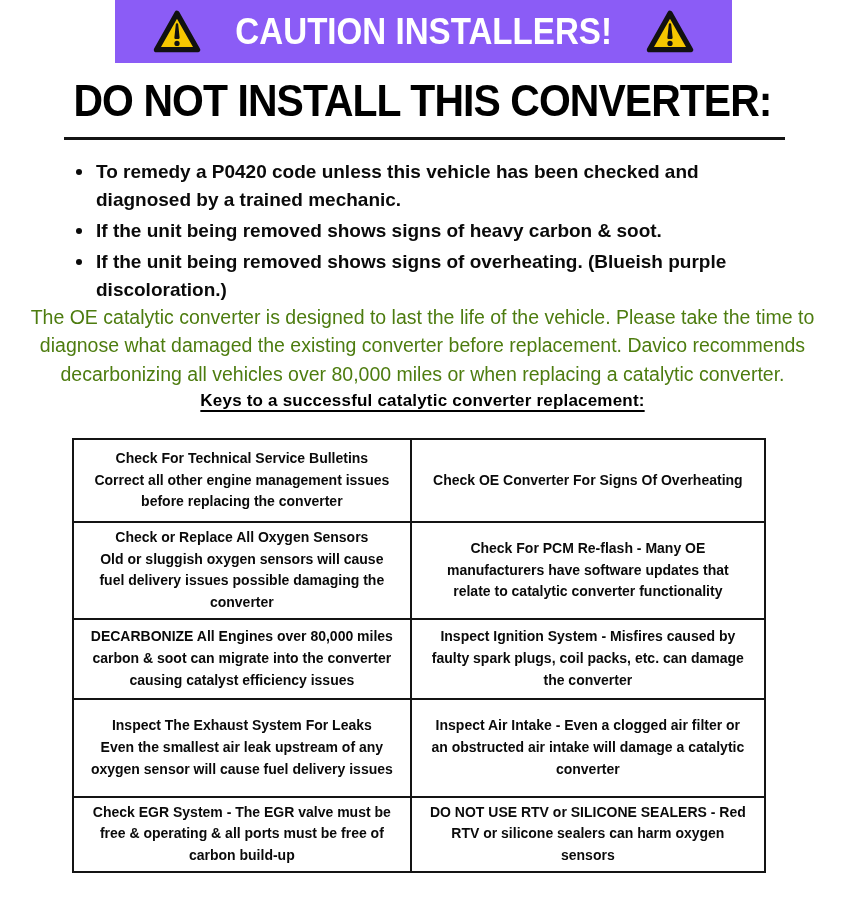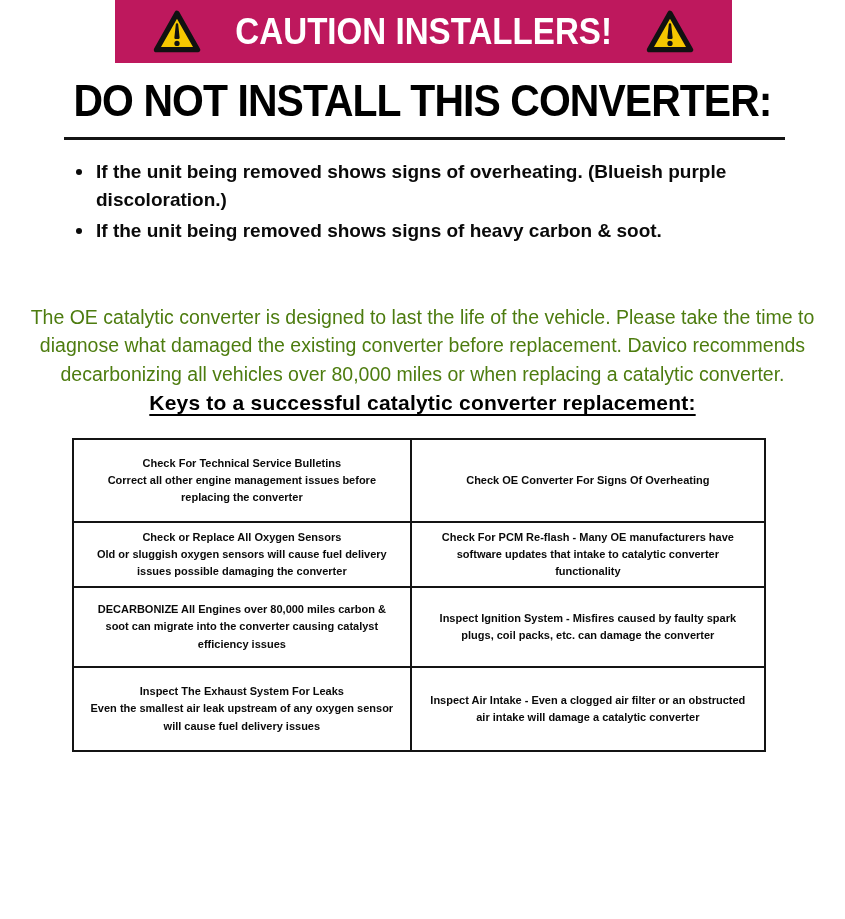--- a/index.html
+++ b/index.html
@@ -9,21 +9,21 @@
     width:845px; height:919px;
     font-family:"Liberation Sans", sans-serif;
     color:#000;
     overflow:hidden;
   }
 
   
   .banner {
     position:absolute; left:115px; top:0;
     width:617px; height:63px;
-    background:#be185d;
+    background:#8b5cf6;
     display:flex; align-items:center; justify-content:center;
     gap:18px;
   }
   .banner-text {
     color:#ffffff;
     font-weight:800;
     font-size:36px;
     letter-spacing:0px;
     transform:scaleX(0.92);
     white-space:nowrap;
@@ -63,44 +63,44 @@
     position:absolute; top:303px; left:8px; width:829px;
     text-align:center;
     font-weight:400; font-size:19.5px; line-height:1.45;
     color:#4d7c0f;
   }
 
   
   .keys-heading {
     position:absolute; top:391px; left:0; width:845px;
     text-align:center;
-    font-size:21px; font-weight:800;
+    font-size:17px; font-weight:800;
     letter-spacing:0.2px;
     text-decoration:underline;
     text-underline-offset:4px;
     text-decoration-thickness:2px;
   }
 
   
   .keys-table-wrap { position:absolute; top:438px; left:72px; width:694px; }
   table.keys { border-collapse:collapse; width:100%; table-layout:fixed; }
   table.keys td {
     border:2.5px solid #141414;
     text-align:center; vertical-align:middle;
-    font-weight:700; font-size:11px; line-height:1.55;
+    font-weight:700; font-size:14px; line-height:1.55;
     padding:4px 16px;
     white-space:pre-line;
     color:#0a0a0a;
   }
   col.left-col  { width:48.8%; }
   col.right-col { width:51.2%; }
   tr.r1 { height:83px; }
   tr.r2 { height:65px; }
   tr.r3 { height:80px; }
-  tr.r4 { height:84px; }
+  tr.r4 { height:98px; }
   tr.r5 { height:63px; }
   tr.r6 { height:77px; }
   td.big { font-size:15px; line-height:1.4; }
 </style>
 </head>
 <body>
 
 <div class="banner">
   <span class="warn-icon">
     <svg viewBox="0 0 100 92" width="48" height="44" aria-hidden="true">
@@ -116,22 +116,23 @@
       <path d="M50 30 L53 58 H47 Z" fill="#111" stroke="#111" stroke-width="5" stroke-linejoin="round"></path>
       <circle cx="50" cy="70" r="5.5" fill="#111"></circle>
     </svg>
   </span>
 </div>
 
 <div class="headline">DO NOT INSTALL THIS CONVERTER:</div>
 <div class="rule"></div>
 
 <ul class="bullets">
+  <li>To remedy a P0420 code unless this vehicle has been checked and diagnosed by a trained mechanic.</li>
+  <li>If the unit being removed shows signs of heavy carbon &amp; soot.</li>
   <li>If the unit being removed shows signs of overheating. (Blueish purple discoloration.)</li>
-  <li>If the unit being removed shows signs of heavy carbon &amp; soot.</li>
 </ul>
 
 <p class="paragraph">The OE catalytic converter is designed to last the life of the vehicle. Please take the time to diagnose what damaged the existing converter before replacement. Davico recommends decarbonizing all vehicles over 80,000 miles or when replacing a catalytic converter.</p>
 
 <div class="keys-heading">Keys to a successful catalytic converter replacement:</div>
 
 <div class="keys-table-wrap">
   <table class="keys">
     <colgroup>
         <col class="left-col">
@@ -139,26 +140,30 @@
       </colgroup>
     <tbody>
       <tr class="r1">
         <td>Check For Technical Service Bulletins
 Correct all other engine management issues before replacing the converter</td>
         <td class="big">Check OE Converter For Signs Of Overheating</td>
       </tr>
       <tr class="r2">
         <td>Check or Replace All Oxygen Sensors
 Old or sluggish oxygen sensors will cause fuel delivery issues possible damaging the converter</td>
-        <td>Check For PCM Re-flash - Many OE manufacturers have software updates that intake to catalytic converter functionality</td>
+        <td>Check For PCM Re-flash - Many OE manufacturers have software updates that relate to catalytic converter functionality</td>
       </tr>
       <tr class="r3">
         <td>DECARBONIZE All Engines over 80,000 miles carbon &amp; soot can migrate into the converter causing catalyst efficiency issues</td>
         <td>Inspect Ignition System - Misfires caused by faulty spark plugs, coil packs, etc. can damage the converter</td>
       </tr>
       <tr class="r4">
         <td>Inspect The Exhaust System For Leaks
 Even the smallest air leak upstream of any oxygen sensor will cause fuel delivery issues</td>
         <td>Inspect Air Intake - Even a clogged air filter or an obstructed air intake will damage a catalytic converter</td>
       </tr>
+      <tr class="r5">
+        <td>Check EGR System - The EGR valve must be free &amp; operating &amp; all ports must be free of carbon build-up</td>
+        <td>DO NOT USE RTV or SILICONE SEALERS - Red RTV or silicone sealers can harm oxygen sensors</td>
+      </tr>
     </tbody>
   </table>
 </div>
 
 </body></html>

